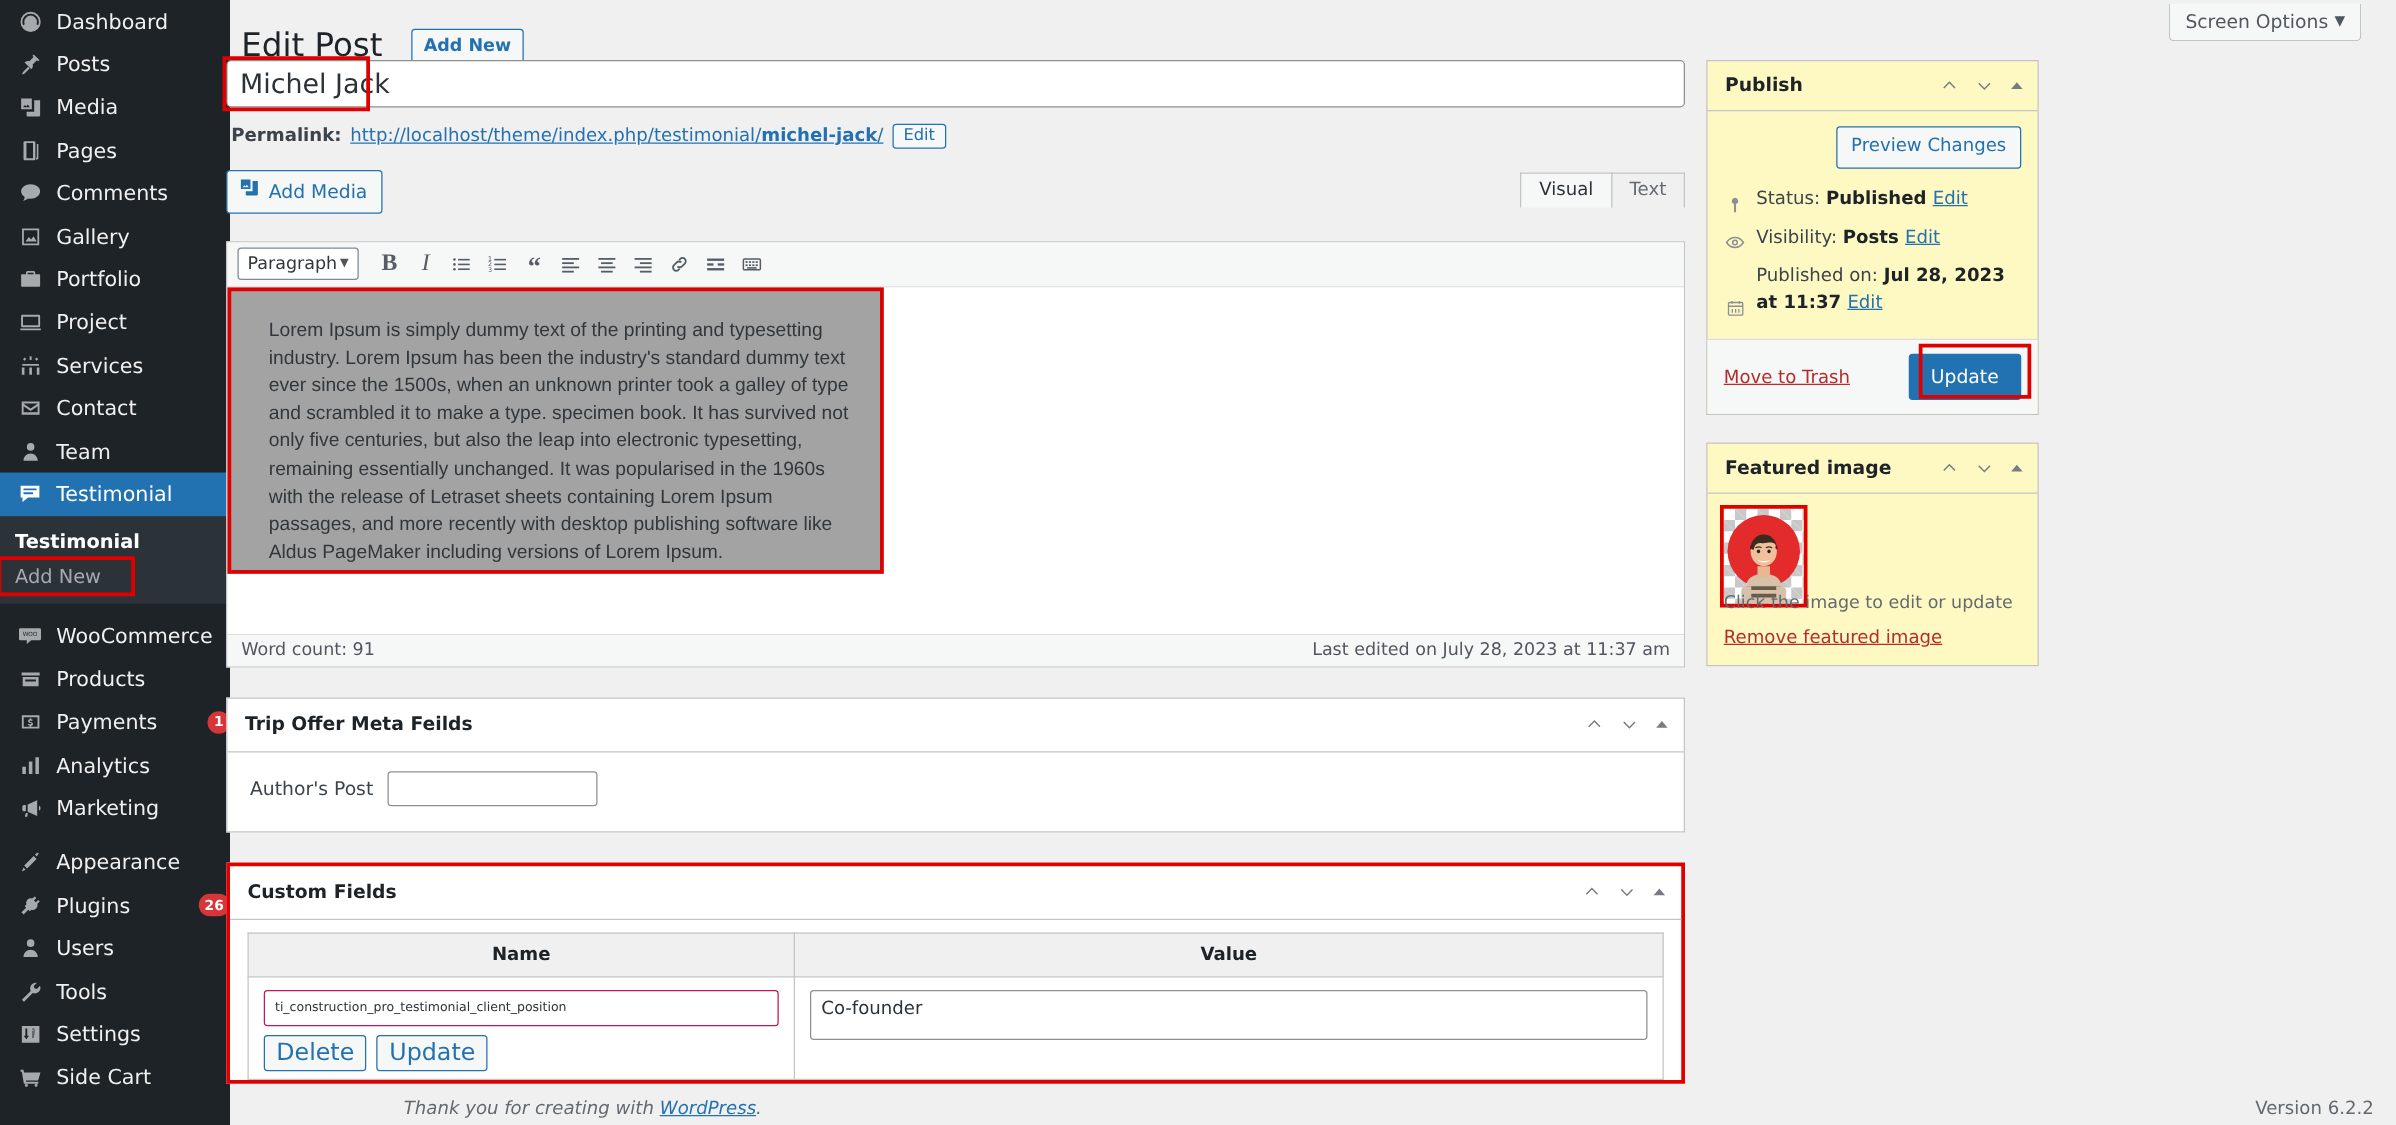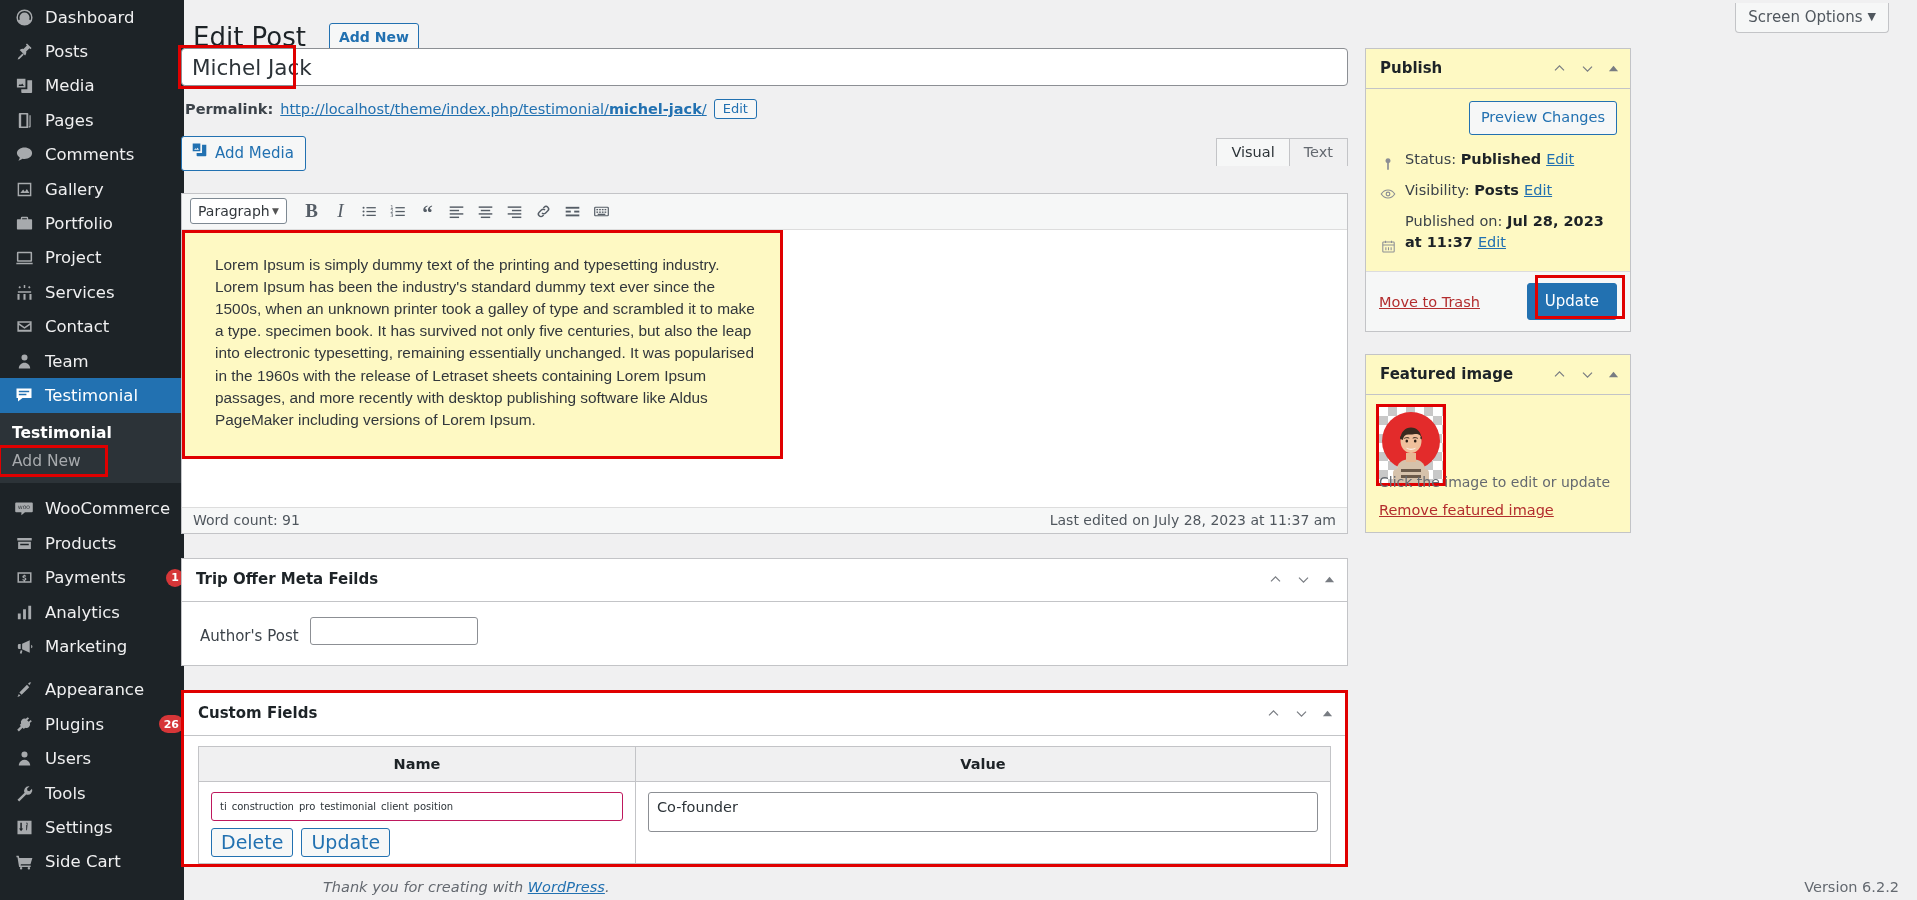--- a/index.html
+++ b/index.html
@@ -244,25 +244,25 @@
   }
   .tb-btn svg { display:block; }
   .editor-area {
     position:relative;
     height:277px;
     padding:0;
     background:#fff;
   }
   .editor-content {
     position:absolute; left:0; top:0;
-    width:601px;
+    width:525px;
     height:229px;
     border:3px solid #e00000;
     padding:21px 22px 0 30px;
-    background:#fef9c3;
+    background:#a3a3a3;
     overflow:hidden;
   }
   .editor-content p {
     margin:0;
     font-family:"Liberation Sans", sans-serif;
     font-size:15.4px;
     line-height:22.2px;
     color:#32373c;
   }
   .editor-statusbar {
@@ -292,21 +292,21 @@
   .metabox-title {
     font-size:15px;
     font-weight:700;
     color:#1d2327;
     line-height:1.4;
   }
   .handle-actions { display:flex; align-items:center; gap:13px; color:#787c82; }
   .handle-actions .ha { cursor:pointer; display:flex; align-items:center; }
   .metabox-inside { padding:12px 14px 16px 14px; }
 
-  .field-row { display:flex; align-items:flex-end; gap:11px; padding:3px 0 4px 4px; }
+  .field-row { display:flex; align-items:center; gap:11px; padding:3px 0 4px 4px; }
   .field-label { font-size:15px; color:#3c434a; }
   .text-input {
     border:1px solid #8c8f94;
     border-radius:3px;
     background:#fff;
     height:28px;
     padding:0 8px;
     font-size:14.5px;
     color:#2c3338;
     font-family:"DejaVu Sans", sans-serif;

